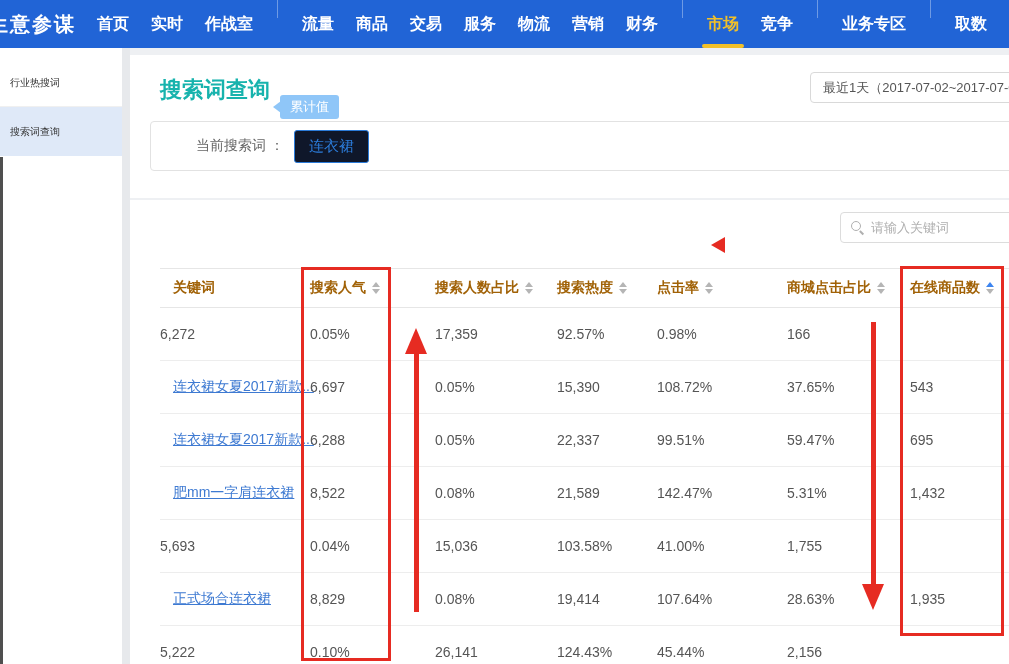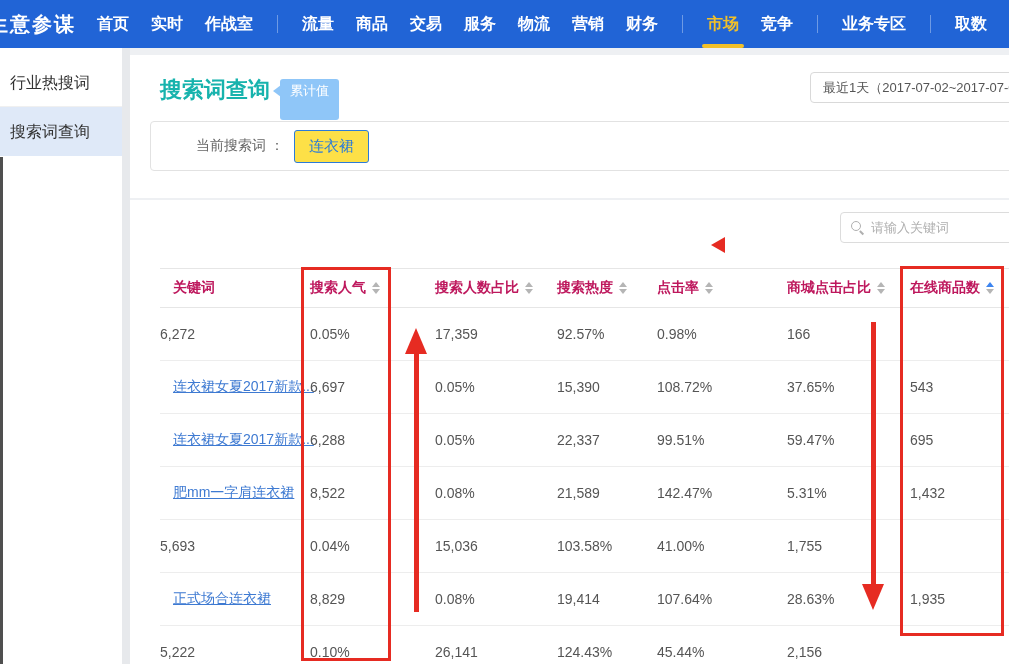--- a/index.html
+++ b/index.html
@@ -3,70 +3,70 @@
 <meta charset="utf-8">
 <style>
   * { margin:0; padding:0; box-sizing:border-box; }
   html,body { font-family:"Liberation Sans","DejaVu Sans",sans-serif; }
   .screen { position:relative; width:1009px; height:664px; background:#ffffff; overflow:hidden; }
 
   
   .topnav { position:absolute; top:0; left:0; right:0; height:48px; background:#2164d6;
             display:flex; align-items:center; color:#fff; }
   .brand { font-size:20px; font-weight:bold; letter-spacing:2px; margin-left:-12px; white-space:nowrap; }
-  .nav-items { display:flex; align-items:center; margin-left:10px; height:100%; }
+  .nav-items { display:flex; align-items:flex-start; margin-left:10px; height:100%; }
   .nav-item { position:relative; height:100%; display:flex; align-items:center; padding:0 11px;
               font-size:16px; font-weight:600; cursor:pointer; white-space:nowrap; }
   .nav-item.active { color:#f2c028; }
   .nav-item.active::after { content:""; position:absolute; left:50%; transform:translateX(-50%);
               bottom:0; width:42px; height:4px; background:#f2c028; border-radius:2px; }
   .nav-divider { width:1px; height:18px; background:rgba(255,255,255,.35); margin:0 13px; }
 
   
   .body { position:absolute; top:48px; left:0; right:0; bottom:0; display:flex; }
   .sidebar { width:122px; background:#fff; padding-top:10px; flex:none; }
-  .side-item { height:49px; line-height:49px; padding-left:10px; font-size:16px; color:#333;
+  .side-item { height:49px; line-height:49px; padding-left:10px; font-size:10px; color:#333;
                border-bottom:1px solid #f0f0f0; cursor:pointer; white-space:nowrap; }
   .side-item.active { background:#dfe9f8; border-bottom:none; }
   .side-strip { width:8px; background:#e7e9ec; flex:none; }
   .main { flex:1; position:relative; background:#eef0f3; }
 
   
   .card1 { position:absolute; top:7px; left:0; right:0; height:143px; background:#fff; }
   .page-title { position:absolute; left:30px; top:20px; font-size:22px; font-weight:bold; color:#17b3ad; }
-  .badge { position:absolute; left:150px; top:24px; height:41px; line-height:24px; padding:0 10px;
+  .badge { position:absolute; left:150px; top:40px; height:24px; line-height:24px; padding:0 10px;
            background:#8fc6f8; color:#fff; font-size:13px; border-radius:3px; }
   .badge::before { content:""; position:absolute; left:-7px; top:6px; width:0; height:0;
            border-top:6px solid transparent; border-bottom:6px solid transparent; border-right:8px solid #8fc6f8; }
   .datebox { position:absolute; left:680px; top:17px; width:340px; height:31px; background:#fff;
            border:1px solid #d9d9d9; border-radius:4px; line-height:29px; padding:0 12px;
            font-size:13px; color:#555; white-space:nowrap; overflow:hidden; cursor:pointer; }
   .filter-panel { position:absolute; left:20px; right:-10px; top:66px; height:50px;
            border:1px solid #e2e2e2; border-radius:4px; display:flex; align-items:center; }
   .filter-label { margin-left:45px; font-size:14px; color:#666; }
-  .keyword-btn { margin-left:10px; border:1px solid #2b7bd9; color:#2b7bd9; background:#fde047;
+  .keyword-btn { margin-left:10px; border:1px solid #2b7bd9; color:#2b7bd9; background:#0f172a;
            font-size:15px; padding:6px 14px; border-radius:3px; cursor:pointer;
            font-family:"Liberation Sans","DejaVu Sans",sans-serif; }
 
   
   .card2 { position:absolute; top:152px; left:0; right:0; bottom:0; background:#fff; }
   .searchbox { position:absolute; left:710px; top:12px; width:310px; height:31px;
            border:1px solid #dcdcdc; border-radius:4px; display:flex; align-items:center;
            padding:0 10px; color:#b0b0b0; font-size:13px; gap:7px; background:#fff; }
   .mag { position:relative; width:13px; height:13px; flex:none; }
   .mag::before { content:""; position:absolute; left:0; top:0; width:8px; height:8px;
            border:1.5px solid #b0b0b0; border-radius:50%; }
   .mag::after { content:""; position:absolute; left:9px; top:9px; width:5px; height:1.5px;
            background:#b0b0b0; transform:rotate(45deg); transform-origin:left center; }
 
   .table { position:absolute; left:30px; right:0; top:68px; }
   .t-grid { display:grid; grid-template-columns:150px 125px 122px 100px 130px 123px minmax(0,1fr);
             align-items:center; }
   .t-head { height:40px; border-top:1px solid #e6e6e6; border-bottom:1px solid #e6e6e6;
-            font-size:14px; font-weight:bold; color:#be185d; }
+            font-size:14px; font-weight:bold; color:#a16207; }
   .t-head .cell { display:flex; align-items:center; white-space:nowrap; }
   .t-row { height:53px; border-bottom:1px solid #ededed; font-size:14px; color:#555; }
   .cell.first { padding-left:13px; }
   .kw-link { color:#3e7ad2; text-decoration:underline; cursor:pointer; white-space:nowrap; }
   .sort { display:inline-flex; flex-direction:column; gap:2px; margin-left:6px; }
   .sort i { display:block; width:0; height:0; border-left:4px solid transparent; border-right:4px solid transparent; }
   .sort .up { border-bottom:5px solid #b5b5b5; }
   .sort .down { border-top:5px solid #b5b5b5; }
   .sort.sorted-asc .up { border-bottom-color:#3d85f0; }
 

